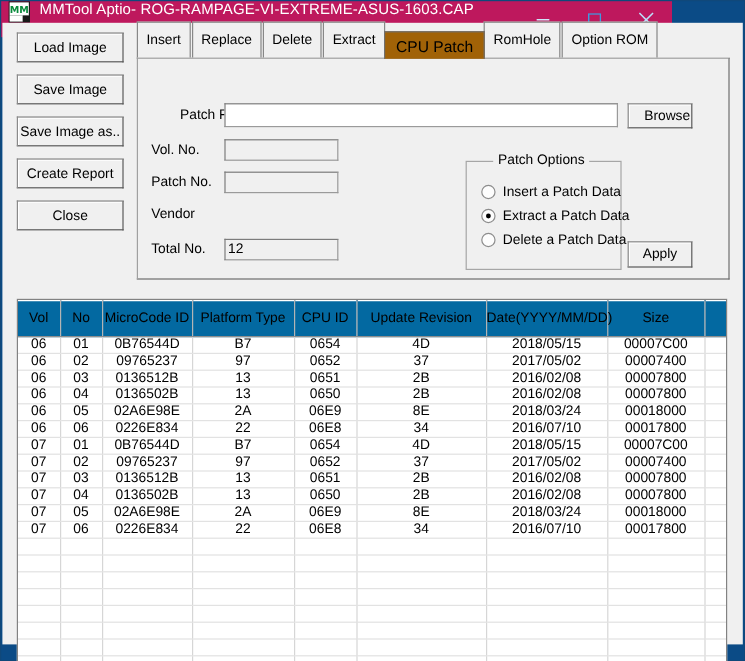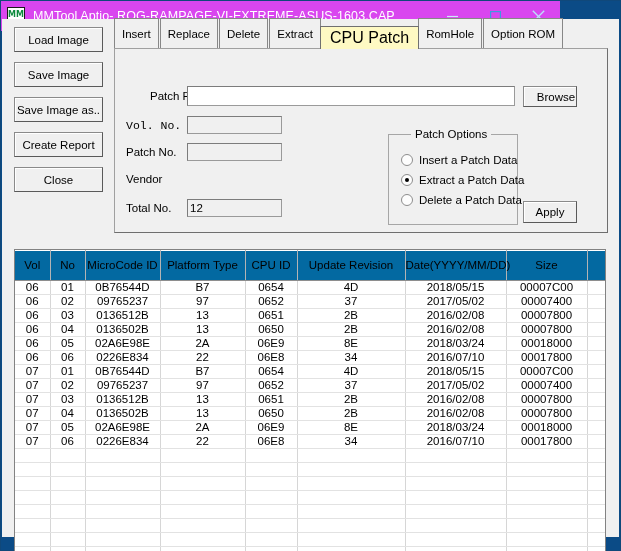--- a/index.html
+++ b/index.html
@@ -24,23 +24,22 @@
     left: 0; top: 0;
     width: 621px; height: 551px;
     box-sizing: border-box;
     border: 1px solid #10487a;
     background: #0b4b86;
   }
   .titlebar {
     position: absolute;
     left: 1px; top: 1px;
     width: 559px; height: 30px;
-    background: #d946ef;
+    background: #be185d;
     display: flex;
-    align-items: center;
     box-sizing: border-box;
   }
   .app-icon {
     width: 18px; height: 18px;
     margin-left: 6px;
     margin-right: 8px;
     position: relative;
     flex: none;
   }
   .title-text {
@@ -111,27 +110,27 @@
     font-size: 11.5px;
     color: #000;
     display: flex;
     align-items: center;
     box-sizing: border-box;
     white-space: nowrap;
     position: relative;
   }
   .tab.active {
     height: 23px;
-    background: #fef9c3;
+    background: #a16207;
     border-color: #707070;
     z-index: 5;
     margin-left: -2px;
     margin-right: -1px;
     padding: 0 9px;
-    font-size: 16px;
+    font-size: 13px;
   }
   .tabpanel {
     position: absolute;
     left: 112px; top: 29px;
     width: 494px; height: 185px;
     background: #f0f0f0;
     border: 1px solid #a0a0a0;
     border-right-color: #6e6e6e;
     border-bottom-color: #6e6e6e;
     box-sizing: border-box;
@@ -314,21 +313,21 @@
       <div class="tab">RomHole</div>
       <div class="tab">Option ROM</div>
     </div>
 
     <div class="tabpanel">
 
       <div class="flabel" style="left:11px; top:41px;margin-left:24px;">Patch File</div>
       <div class="finput" style="left:72px; top:37px; width:328px; height:20px;" placeholder=""></div>
       <div class="browse-btn" style="left:408px; top:37px; width:54px; height:21px;padding-left:12px;">Browse</div>
 
-      <div class="flabel" style="left:11px; top:70px;font-family:Liberation Mono, monospace;">Vol. No.</div>
+      <div class="flabel" style="left:11px; top:70px;">Vol. No.</div>
       <div class="finput readonly" style="left:72px; top:67px; width:95px; height:18px;"></div>
 
       <div class="flabel" style="left:11px; top:97px;">Patch No.</div>
       <div class="finput readonly" style="left:72px; top:94px; width:95px; height:18px;"></div>
 
       <div class="flabel" style="left:11px; top:124px;">Vendor</div>
 
       <div class="flabel" style="left:11px; top:153px;">Total No.</div>
       <div class="finput readonly" style="left:72px; top:150px; width:95px; height:18px;">12</div>
 

